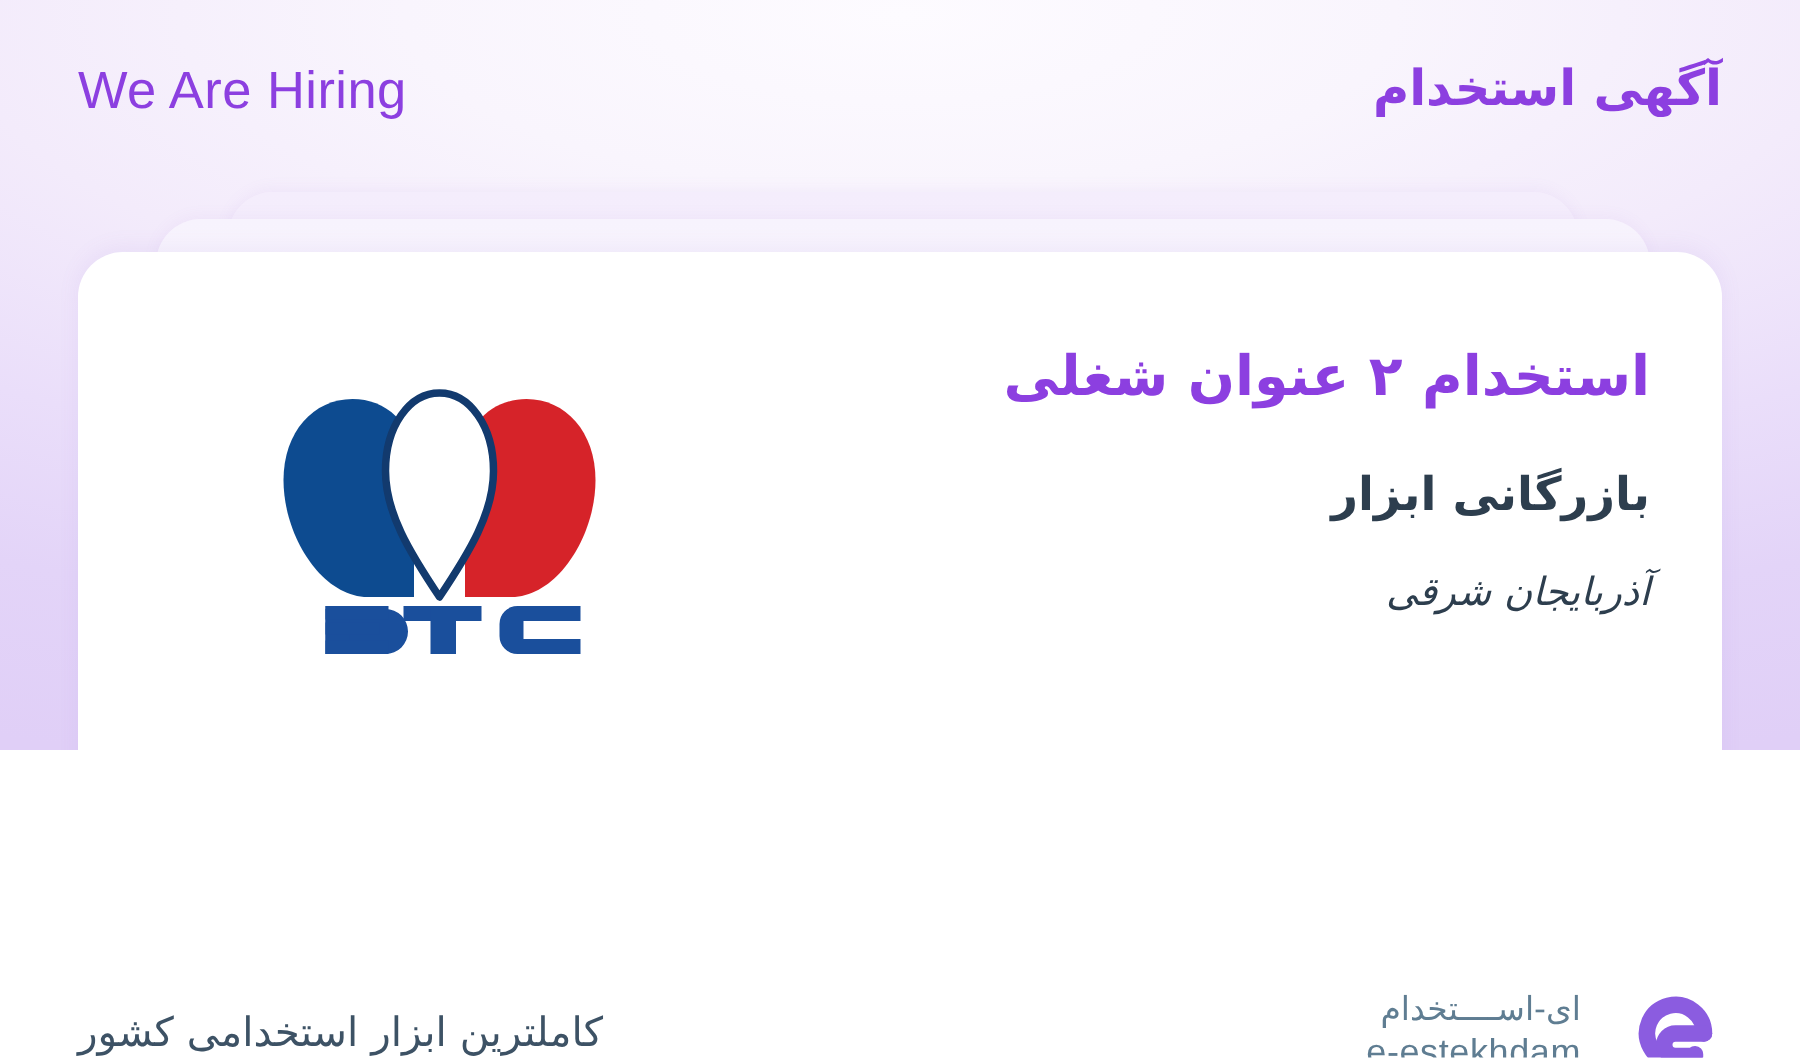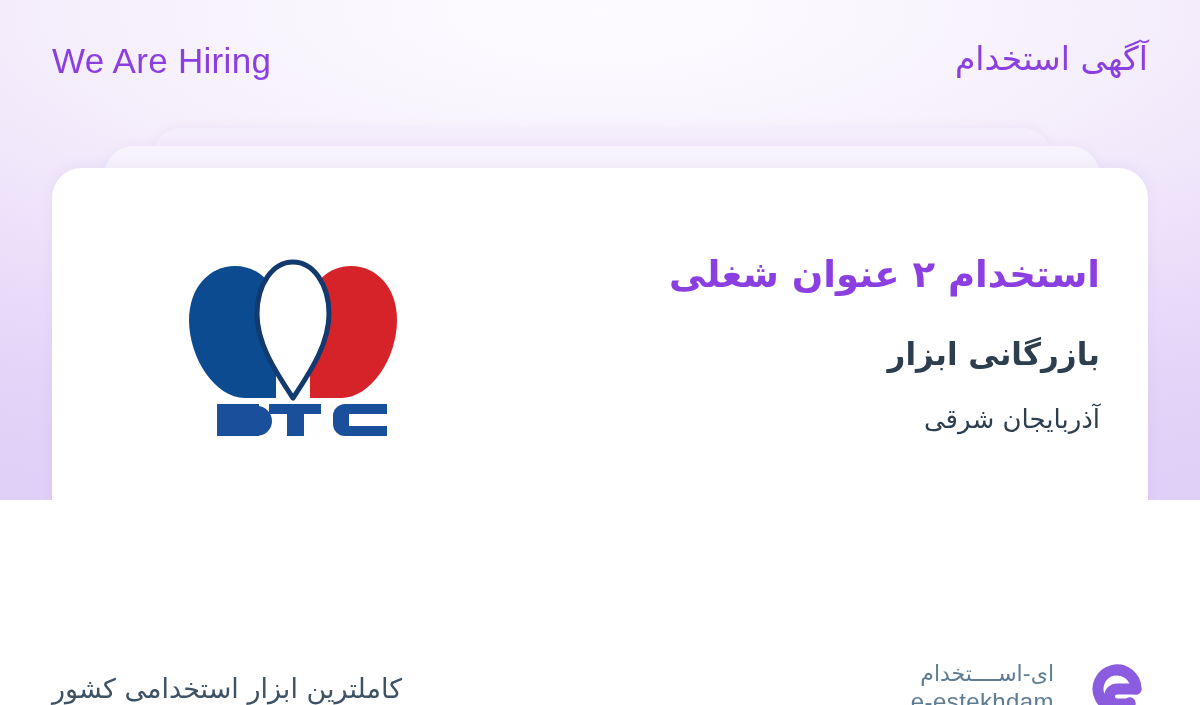--- a/index.html
+++ b/index.html
@@ -41,21 +41,21 @@
     color:#8c3fe0;
     letter-spacing:0.3px;
     line-height:1.2;
     font-family:"Liberation Sans", sans-serif;
   }
 
   .hero-title-fa {
     position:absolute;
     right:52px; top:38px;
     font-size:33px;
-    font-weight:400;
+    font-weight:700;
     color:#8c3fe0;
     direction:rtl;
     line-height:1.3;
     font-family:"DejaVu Sans", sans-serif;
   }
 
   
   .card-back {
     position:absolute;
     left:152px; top:128px;
@@ -88,21 +88,21 @@
     position:absolute;
     left:52px; top:168px;
     width:1096px; height:400px;
     display:flex;
     flex-direction:row-reverse;
     align-items:flex-start;
   }
 
   .info-col {
     width:56%;
-    padding-top:80px;
+    padding-top:56px;
     padding-right:48px;
     text-align:right;
     direction:rtl;
   }
 
   .job-title {
     font-size:37px;
     font-weight:700;
     color:#8c3fe0;
     line-height:1.45;
@@ -116,20 +116,21 @@
     color:#2d3e4e;
     line-height:1.45;
   }
 
   .location {
     margin-top:24px;
     font-size:26px;
     font-weight:400;
     color:#2d3e4e;
     line-height:1.45;
+    font-style:italic;
   }
 
   .logo-col {
     width:44%;
     display:flex;
     align-items:flex-start;
     justify-content:center;
     padding-top:78px;
   }
 

